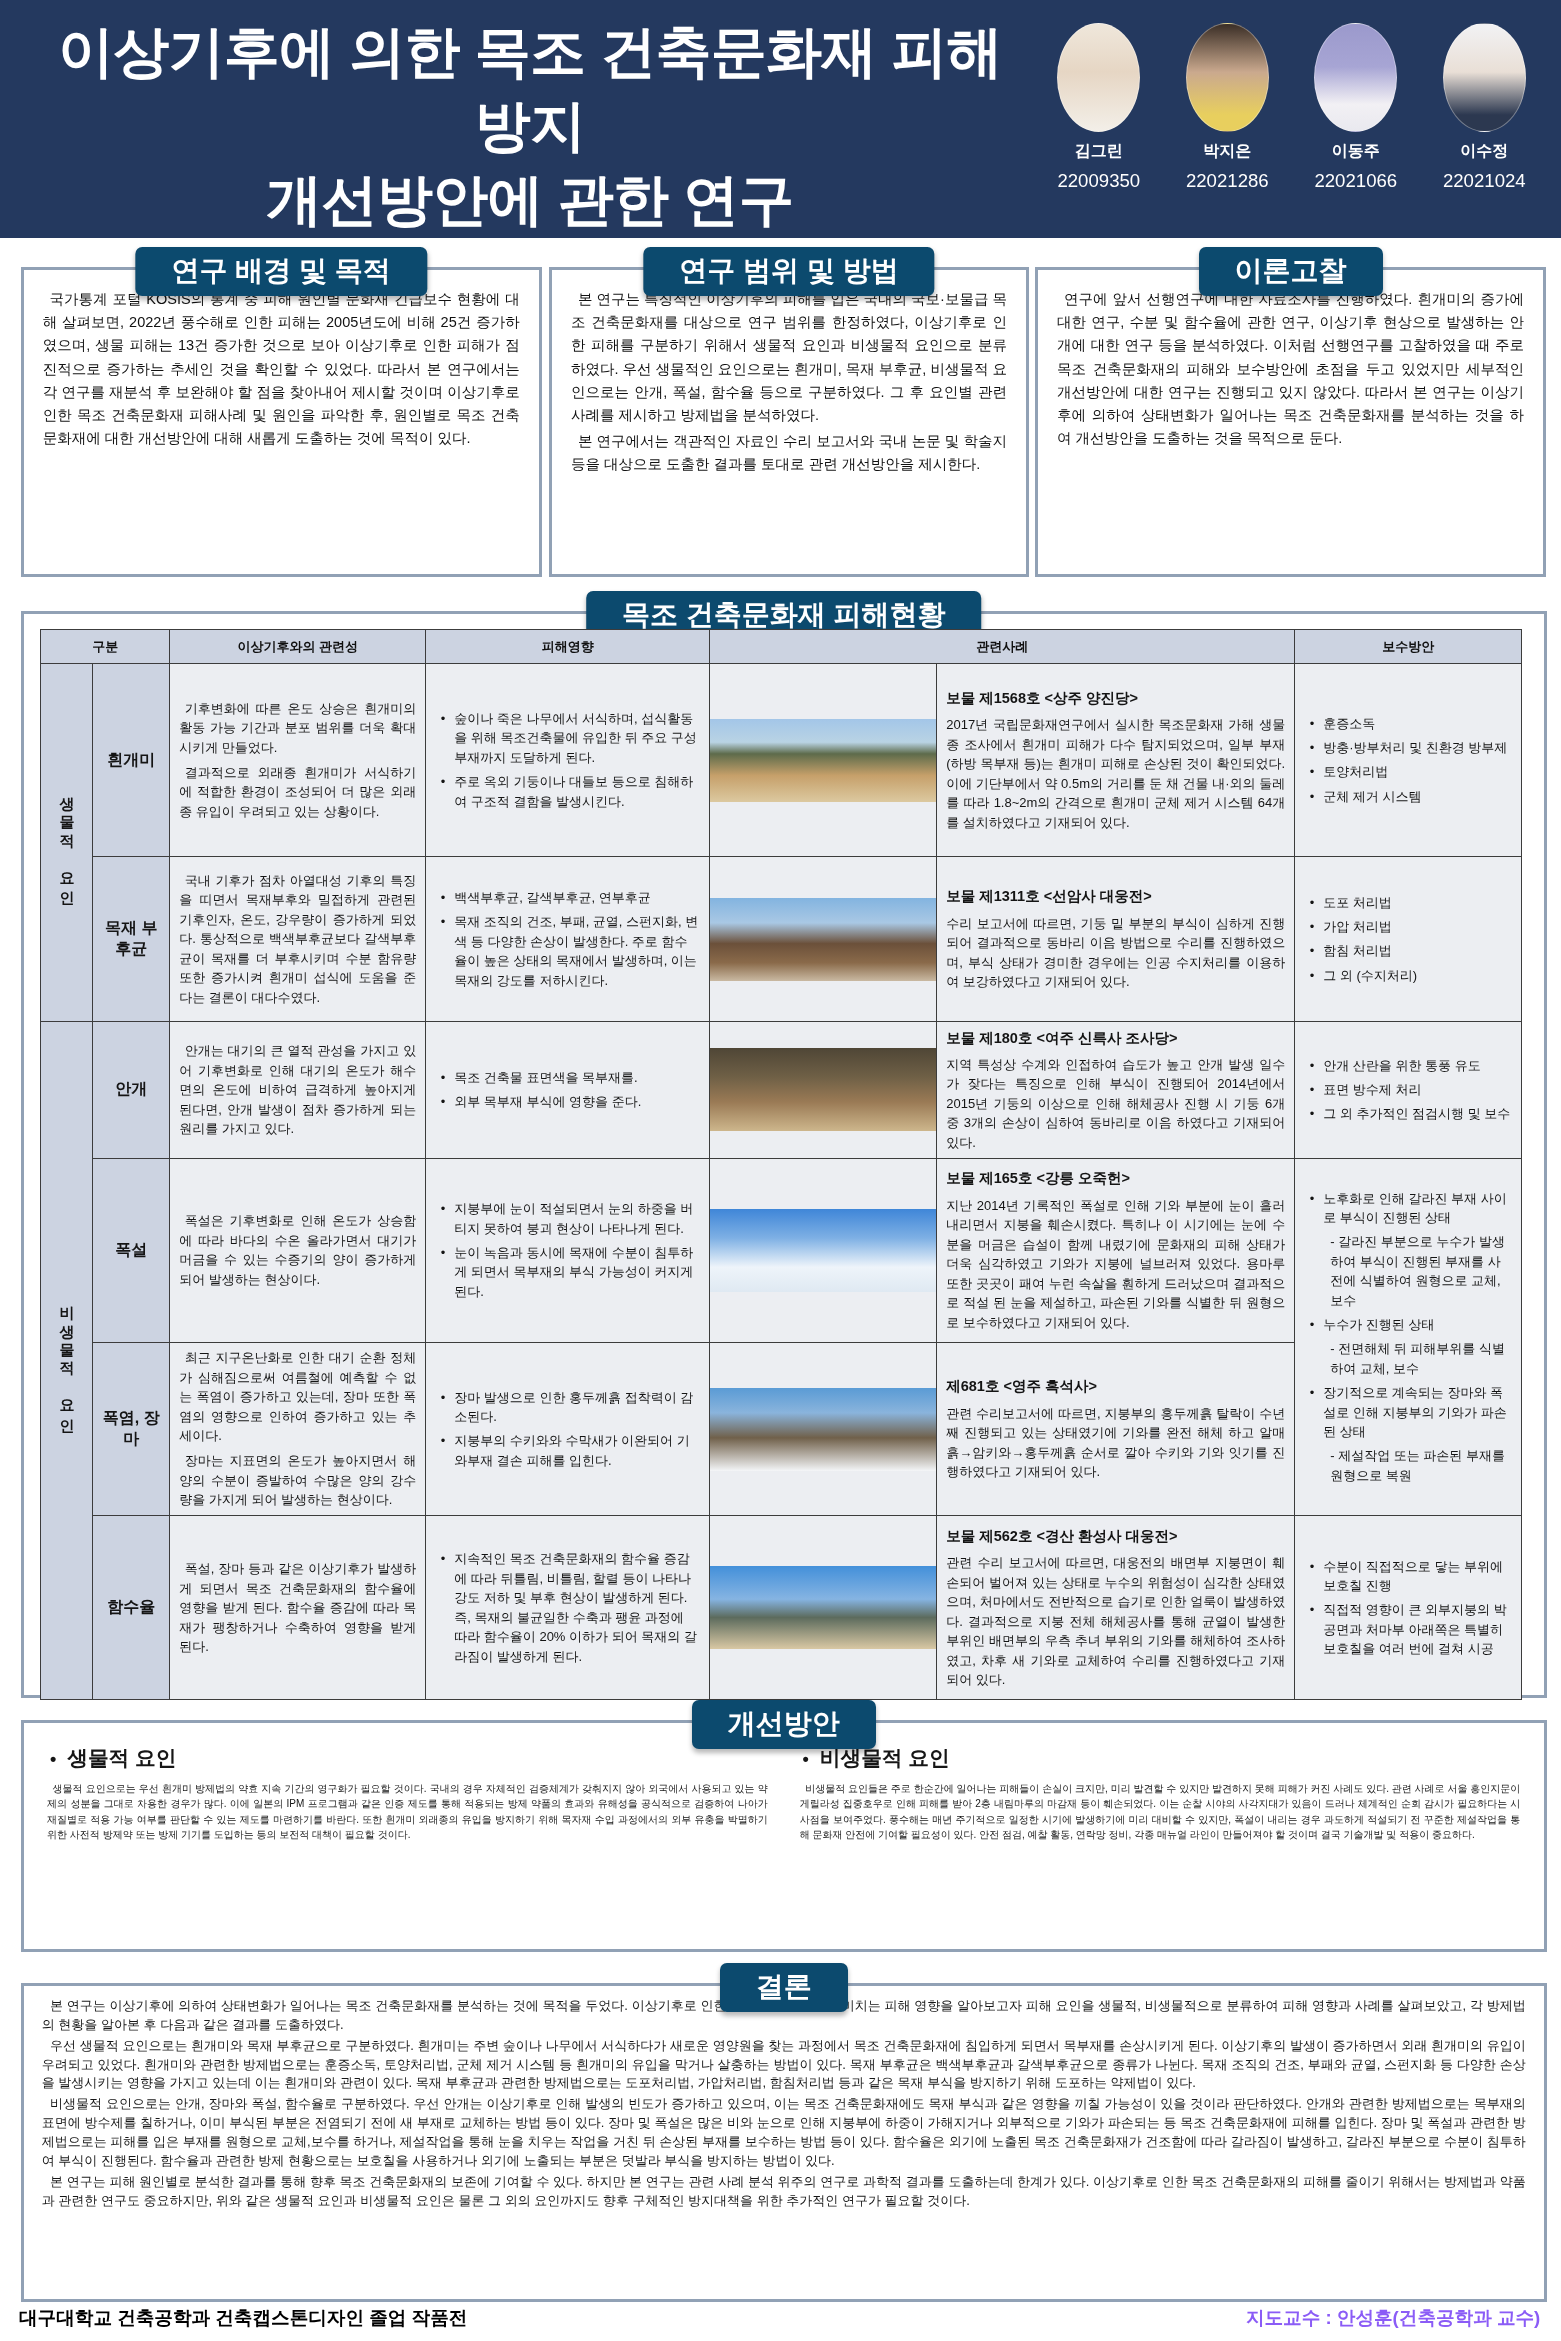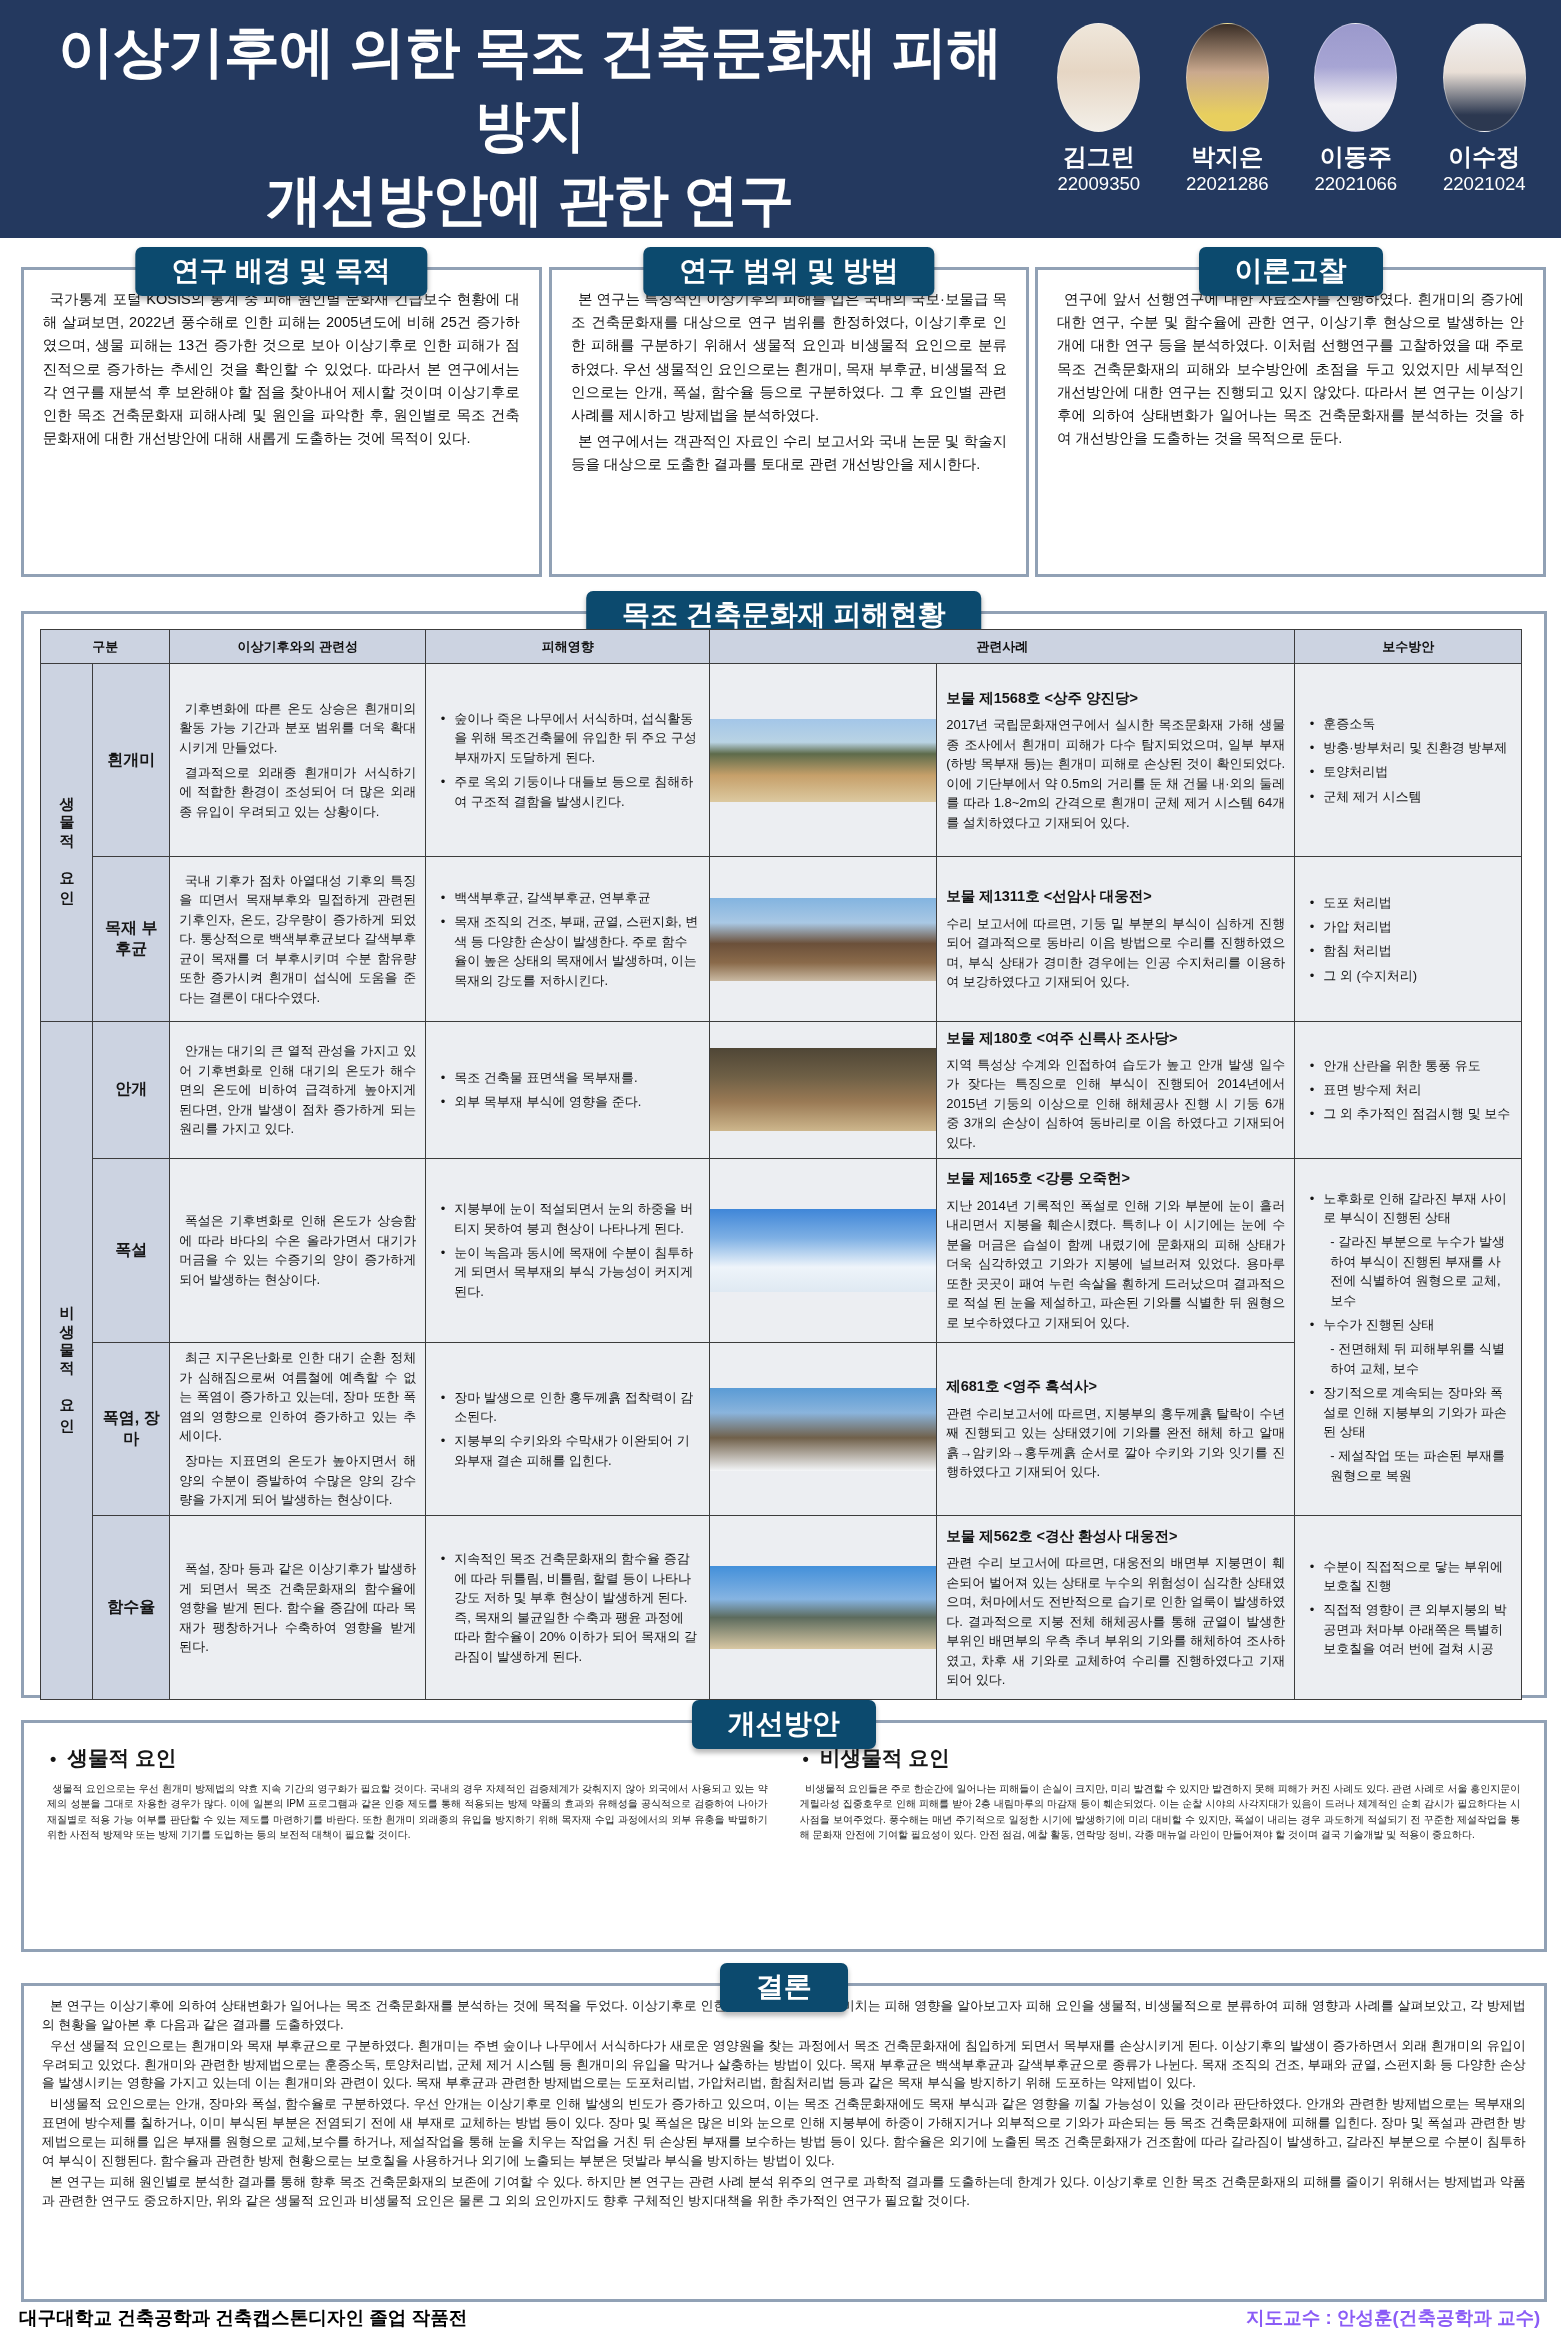--- a/index.html
+++ b/index.html
@@ -11,22 +11,22 @@
   .titles{position:absolute;left:48px;top:15px;width:964px;text-align:center;color:#ffffff;}
   .title-ko{font-size:56px;font-weight:bold;line-height:1.32;letter-spacing:-0.7px;}
   .title-en{margin-top:16.5px;font-size:26px;font-weight:normal;line-height:1.32;letter-spacing:-0.3px;}
   .members{position:absolute;right:20.7px;top:23.4px;display:flex;gap:16.5px;}
   .member{width:112px;text-align:center;color:#ffffff;}
   .member-photo{width:81px;height:107px;border-radius:50%;margin:0 auto;border:0.7px solid rgba(255,255,255,.35);}
   .mp1{background:linear-gradient(180deg,#efe7db 0%,#e6d6c4 45%,#f3efe8 100%);}
   .mp2{background:linear-gradient(180deg,#3a2e26 0%,#caa98e 45%,#e8cf5e 85%);}
   .mp3{background:linear-gradient(180deg,#9b99cc 0%,#a7a5d4 40%,#f2f0f4 75%,#e9e9ef 100%);}
   .mp4{background:linear-gradient(180deg,#f2f2f4 0%,#e9dfd6 45%,#2c3850 85%);}
-  .member-name{margin-top:8.3px;font-size:24px;font-weight:bold;}
-  .member-id{margin-top:0;font-size:18.6px;}
+  .member-name{margin-top:8.3px;font-size:16px;font-weight:bold;}
+  .member-id{margin-top:8px;font-size:18.6px;}
 
   
   .sec-box{position:absolute;border:3.4px solid #91a1b5;background:#ffffff;}
   .tab{position:absolute;top:-23.4px;left:50%;transform:translateX(-50%);
        background:#0c4a6e;color:#ffffff;font-size:28px;font-weight:bold;
        padding:5.5px 36px;border-radius:6.9px;white-space:nowrap;
        box-shadow:0 3.4px 4.8px rgba(0,0,0,.28);}
   .sec-body{padding:18px 19px 12.4px 19px;font-size:14.5px;line-height:1.6;text-align:justify;color:#111;}
   .sec-body p{margin:0 0 2.8px 0;text-indent:6.9px;}
 

